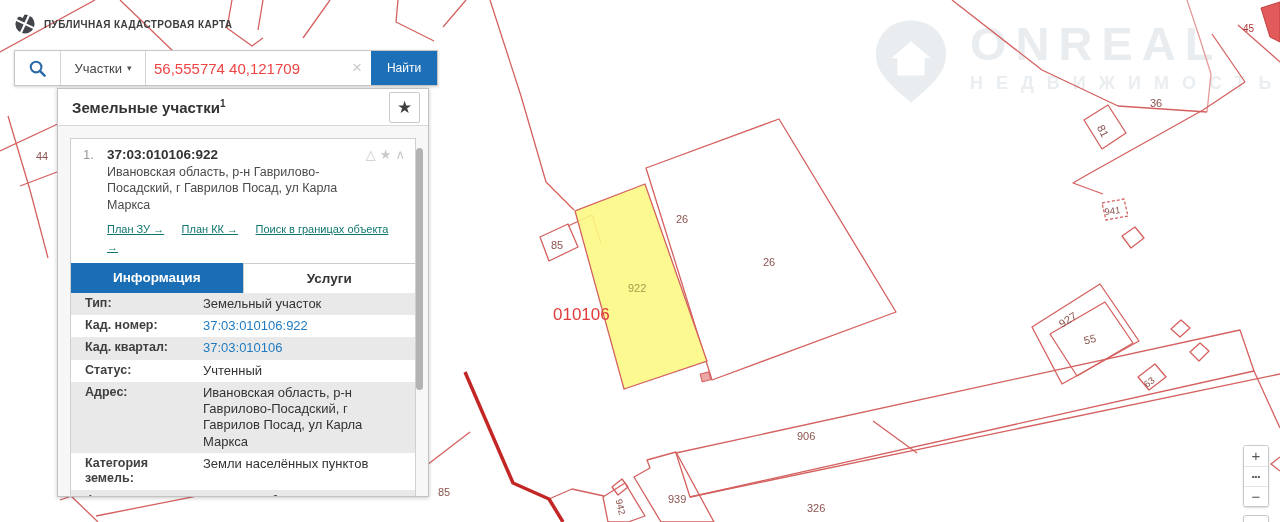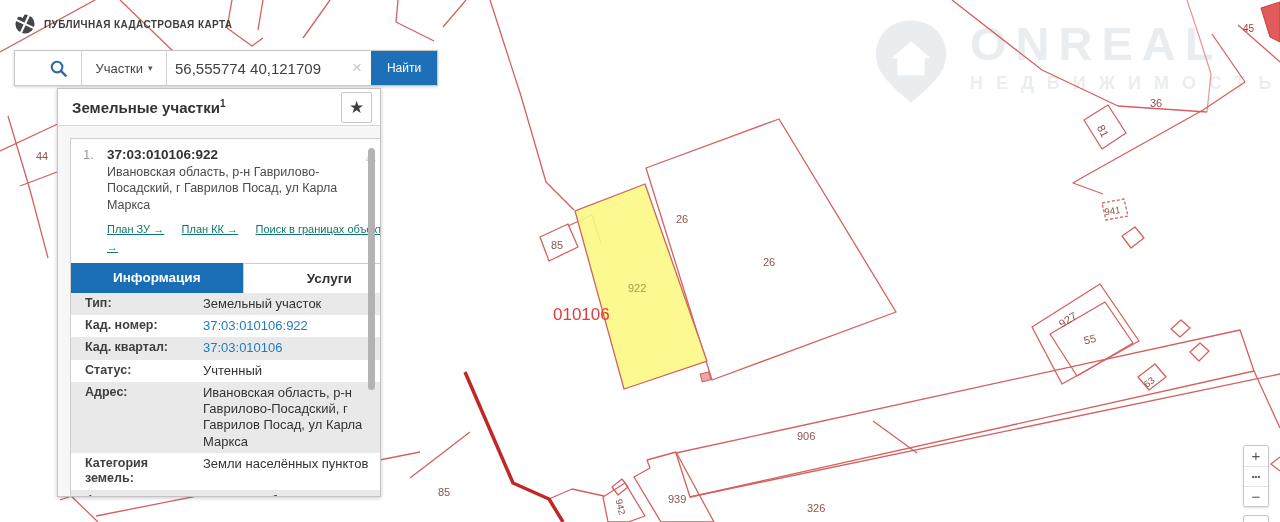--- a/index.html
+++ b/index.html
@@ -17,34 +17,34 @@
   .ml-sm{font-size:9.5px;fill:#8a544e;}
   .ml-q{font-size:17px;fill:#e13b3b;}
   .ml-sel{font-size:11px;fill:#a59a4e;}
   .ml-45{font-size:10px;fill:#b03434;}
   
   .brand{position:absolute;left:14px;top:13px;display:flex;align-items:center;gap:8px;}
   .brand-title{font-size:10px;font-weight:bold;color:#3d3d3d;letter-spacing:.4px;}
   
   .search-bar{position:absolute;left:14px;top:50px;width:424px;height:36px;background:#fff;
               border:1px solid #c7c7c7;box-sizing:border-box;display:flex;align-items:stretch;
-              box-shadow:0 1px 3px rgba(0,0,0,.18);padding-left:21px;}
+              box-shadow:0 1px 3px rgba(0,0,0,.18);}
   .sb-icon{width:45px;display:flex;align-items:center;justify-content:center;}
   .sb-drop{width:84px;border-left:1px solid #d4d4d4;border-right:1px solid #d4d4d4;
            display:flex;align-items:center;justify-content:center;gap:5px;font-size:13px;color:#444;
            cursor:pointer;}
   .sb-caret{font-size:9px;color:#555;}
-  .sb-input{flex:1;border:none;outline:none;font-size:15px;color:#404040;padding:0 8px;
+  .sb-input{flex:1;border:none;outline:none;font-size:15px;color:#ef4444;padding:0 8px;
             font-family:inherit;min-width:0;background:transparent;}
   .sb-clear{width:28px;display:flex;align-items:center;justify-content:center;color:#c9c9c9;
             font-size:17px;cursor:pointer;}
   .sb-btn{width:66px;background:#1d70b8;color:#fff;border:none;font-size:12px;cursor:pointer;
           font-family:inherit;}
   
-  .panel{position:absolute;left:57px;top:88px;width:324px;height:409px;background:#f7f7f7;
+  .panel{position:absolute;left:57px;top:88px;width:372px;height:409px;background:#f7f7f7;
          border:1px solid #c3c3c3;box-sizing:border-box;box-shadow:0 1px 4px rgba(0,0,0,.22);
          overflow:hidden;}
   .panel-head{height:37px;background:#fff;border-bottom:1px solid #d8d8d8;position:relative;
               display:flex;align-items:center;padding-left:14px;box-sizing:border-box;}
   .panel-title{font-size:15px;font-weight:bold;color:#333;}
   .panel-title sup{font-size:10px;font-weight:bold;}
   .star-btn{position:absolute;right:8px;top:3px;width:31px;height:31px;border:1px solid #c9c9c9;
             background:#fff;border-radius:2px;color:#3f3f3f;font-size:17px;line-height:29px;
             text-align:center;cursor:pointer;padding:0;}
   .scroll-area{position:relative;height:372px;}

